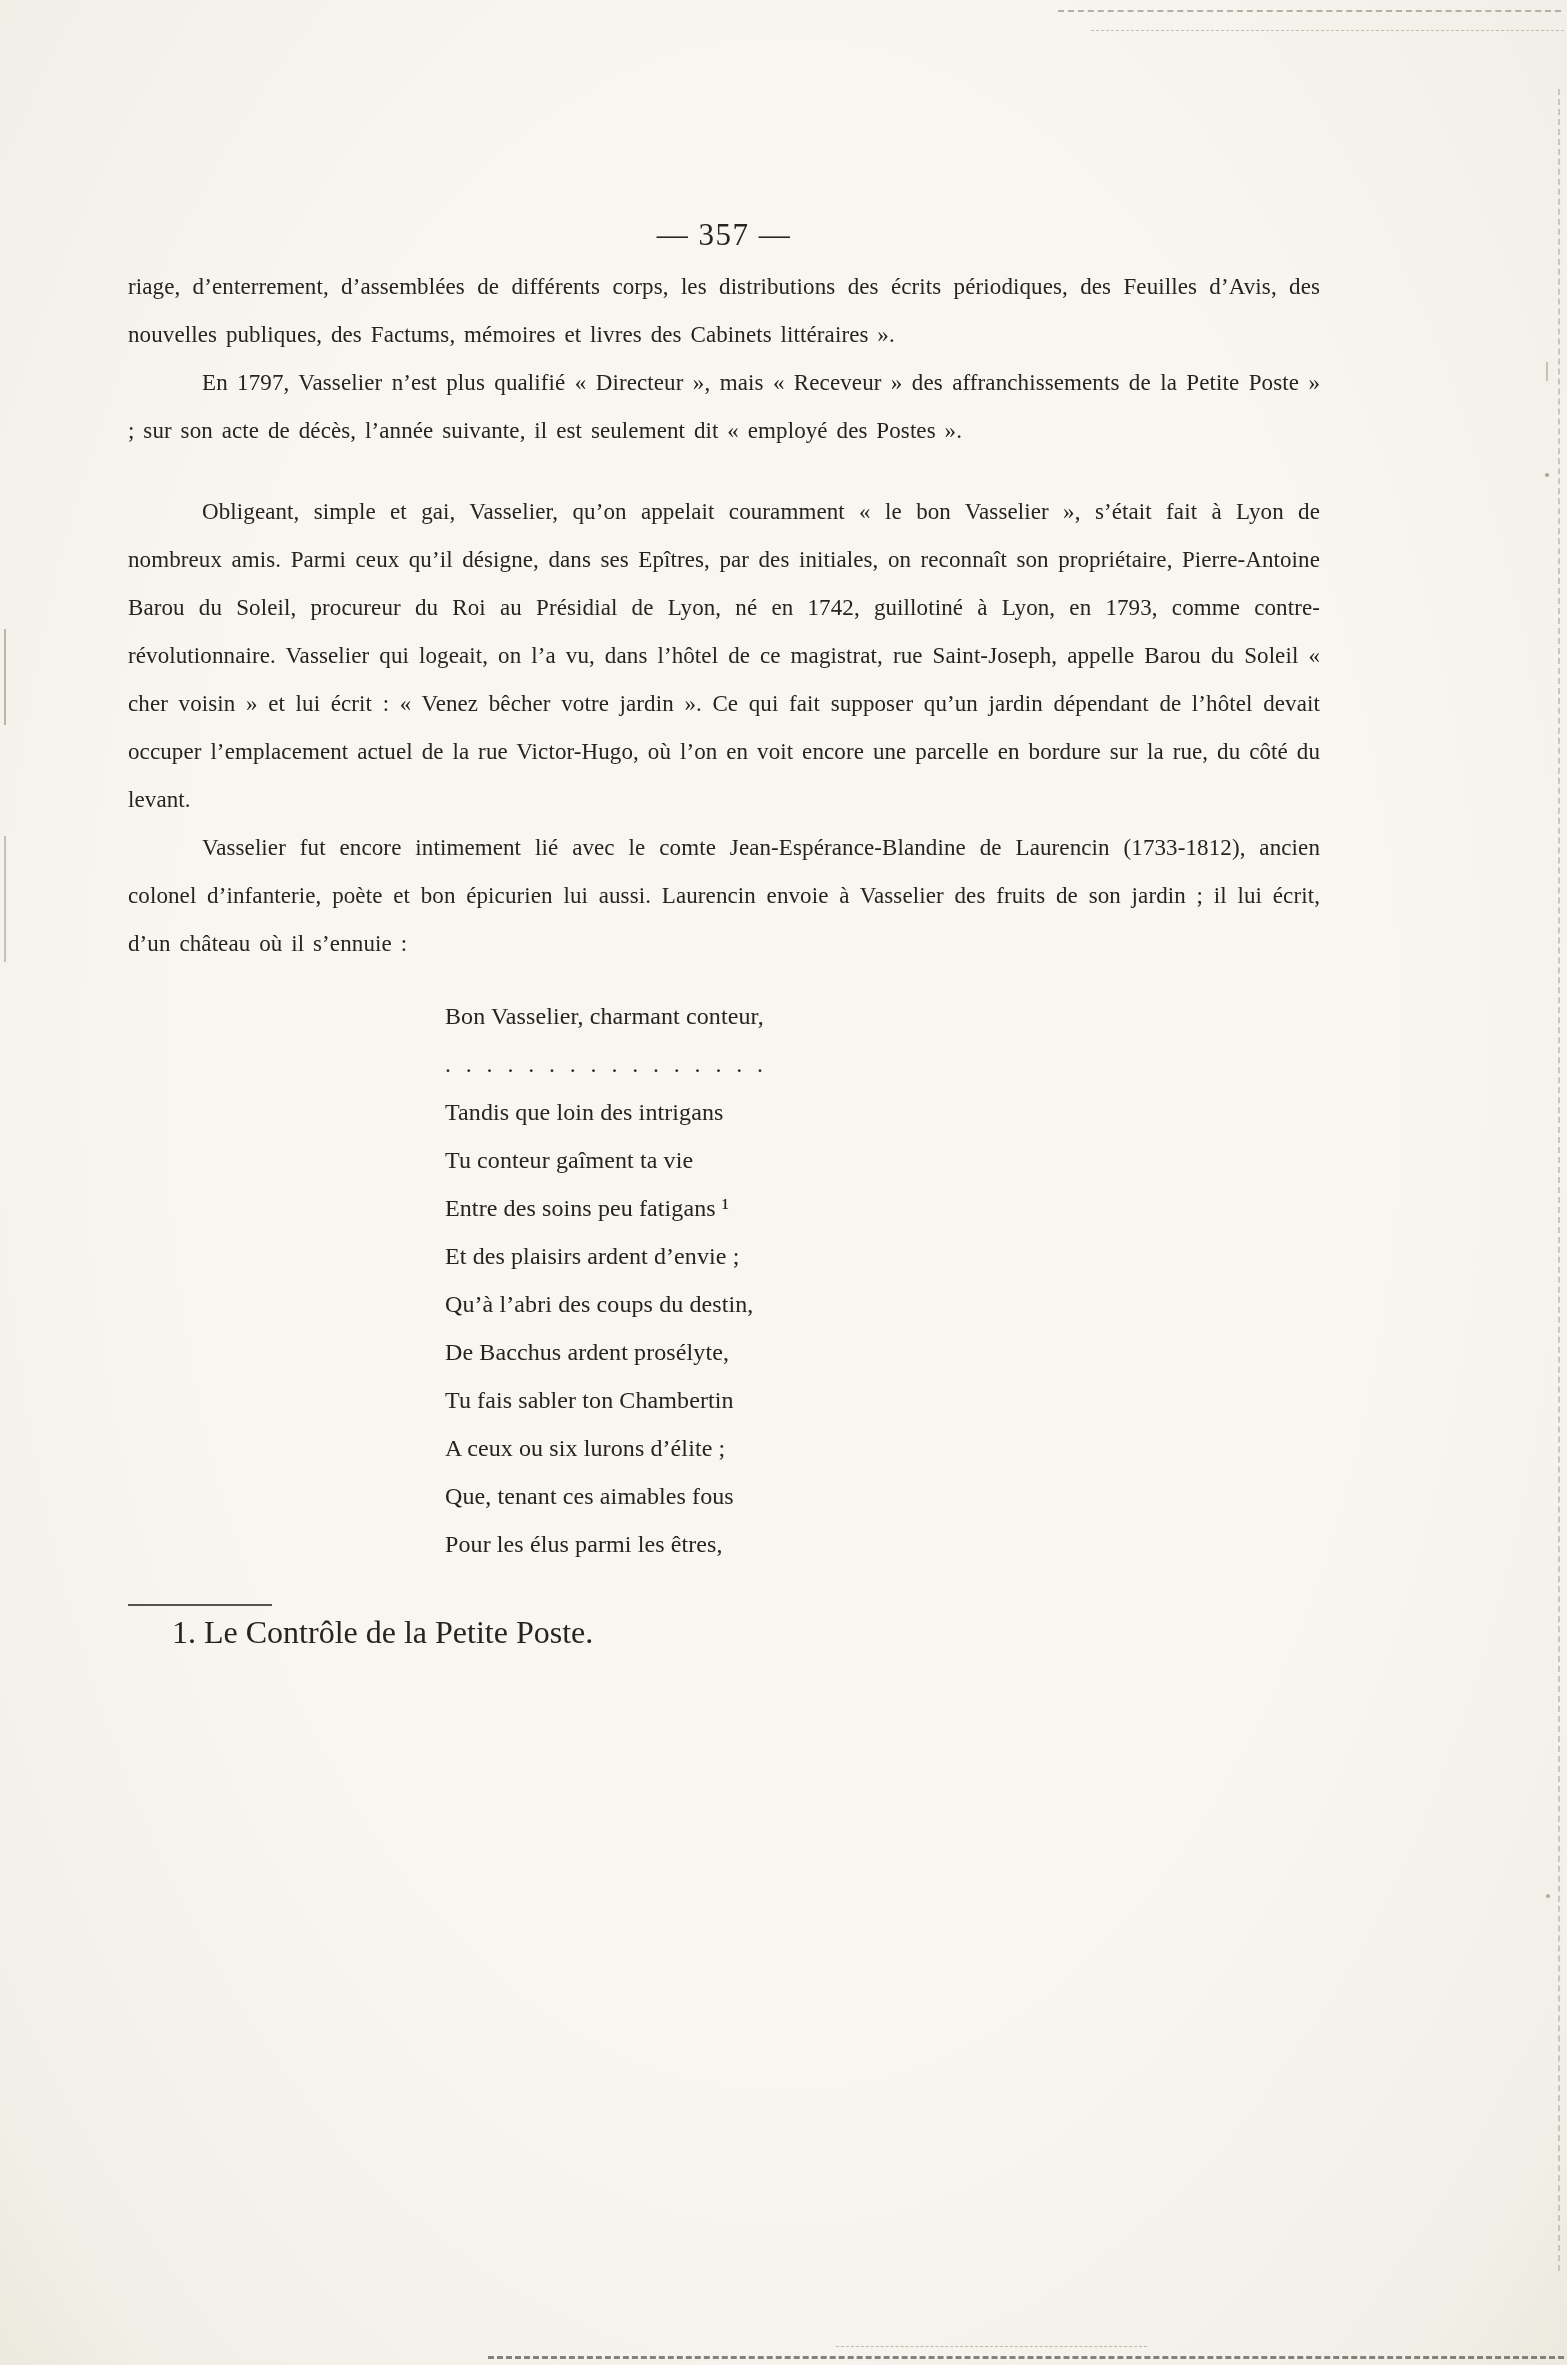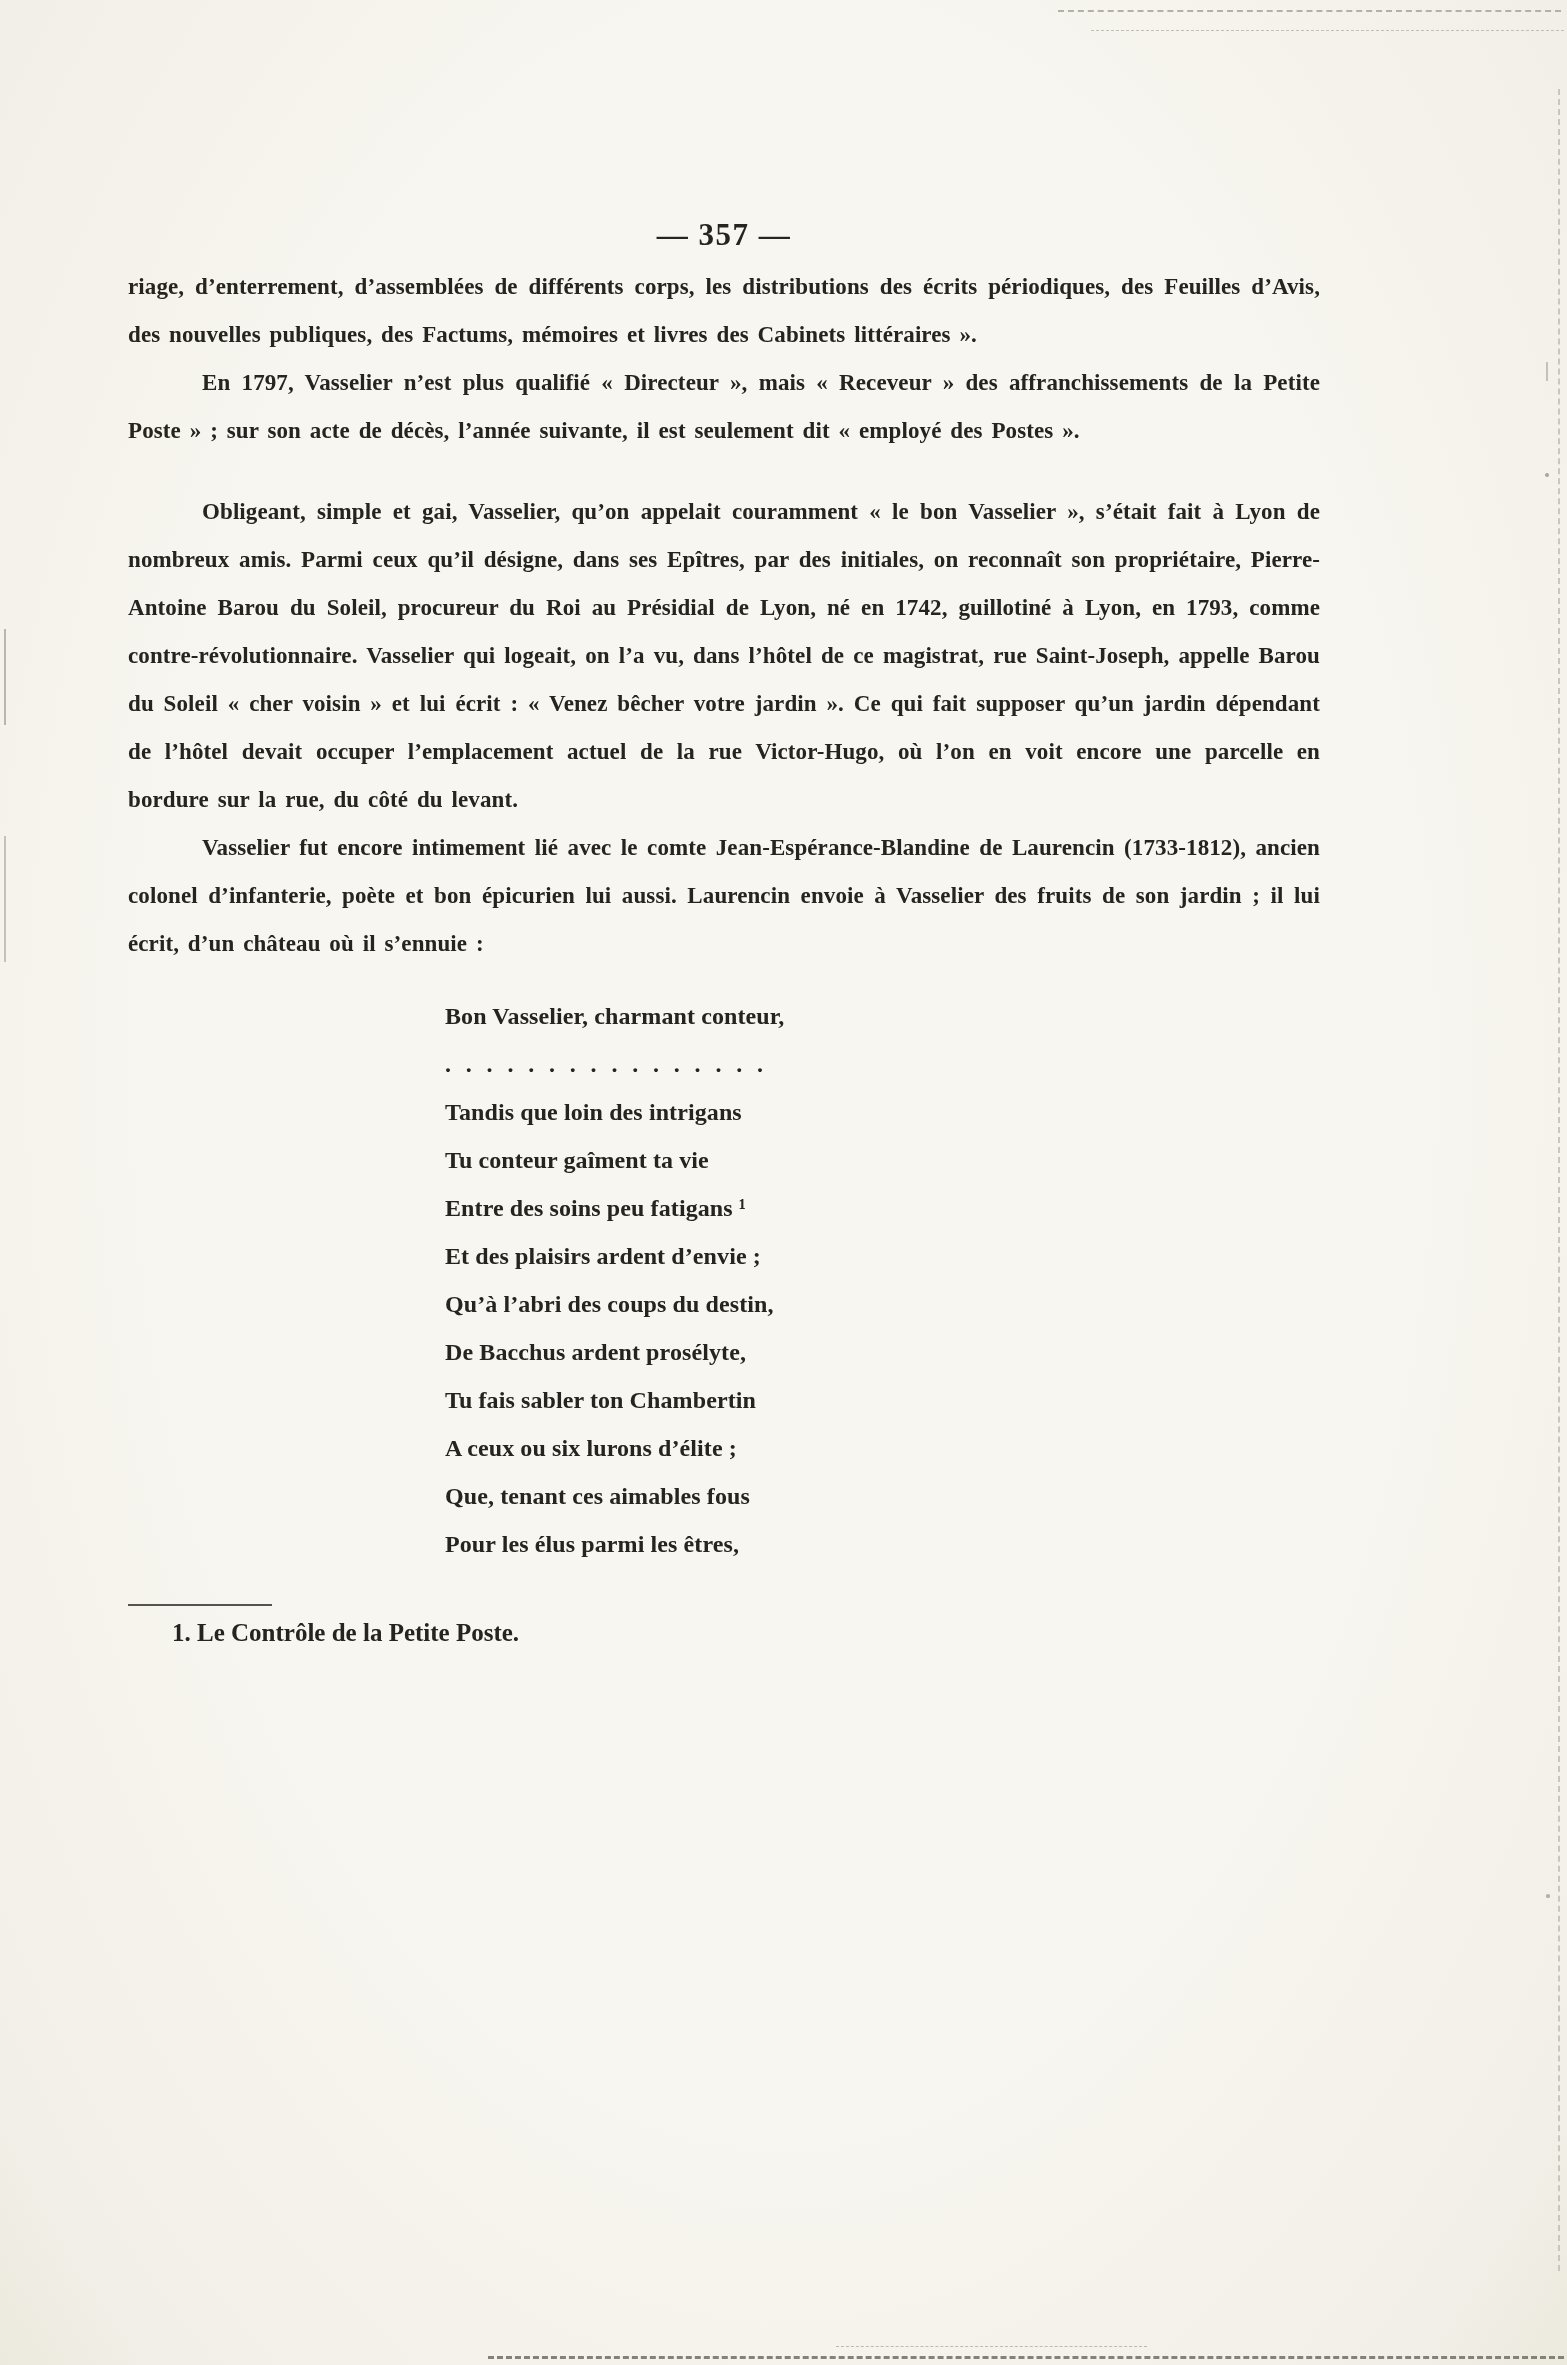--- a/index.html
+++ b/index.html
@@ -16,21 +16,20 @@
     font-family: "Liberation Serif", "DejaVu Serif", serif;
     color: #26241f;
   }
 
   
   .text-block {
     position: absolute;
     left: 128px;
     top: 211px;
     width: 1192px;
-    font-weight: bold;
   }
   .page-number {
     text-align: center;
     font-size: 31px;
     line-height: 48px;
     letter-spacing: 1.5px;
     margin-bottom: 4.4px;
   }
   .body-text p {
     margin: 0;
@@ -58,21 +57,21 @@
   .footnote {
     margin-top: 36px;
   }
   .footnote-rule {
     width: 144px;
     height: 1.5px;
     background: #55534d;
     margin: 0 0 10.4px 0;
   }
   .footnote-text {
-    font-size: 25px;
+    font-size: 32px;
     line-height: 33px;
     padding-left: 44px;
   }
 
   
   .artifact { position: absolute; pointer-events: none; }
   .dash-top-1 { top: 10.4px;  left: 1058px; width: 503px; border-top: 2.2px dashed #b3b0a7; }
   .dash-top-2 { top: 30px;  left: 1091px; width: 473px; border-top: 1.5px dashed #c2bfb6; }
   .edge-right { top: 89px; right: 6.7px; height: 2182px; border-left: 2.2px dashed #c9c6bd; }
   .dash-bottom { bottom: 7.4px; left: 488px; width: 1076px; border-top: 3px dashed #83817a; }

